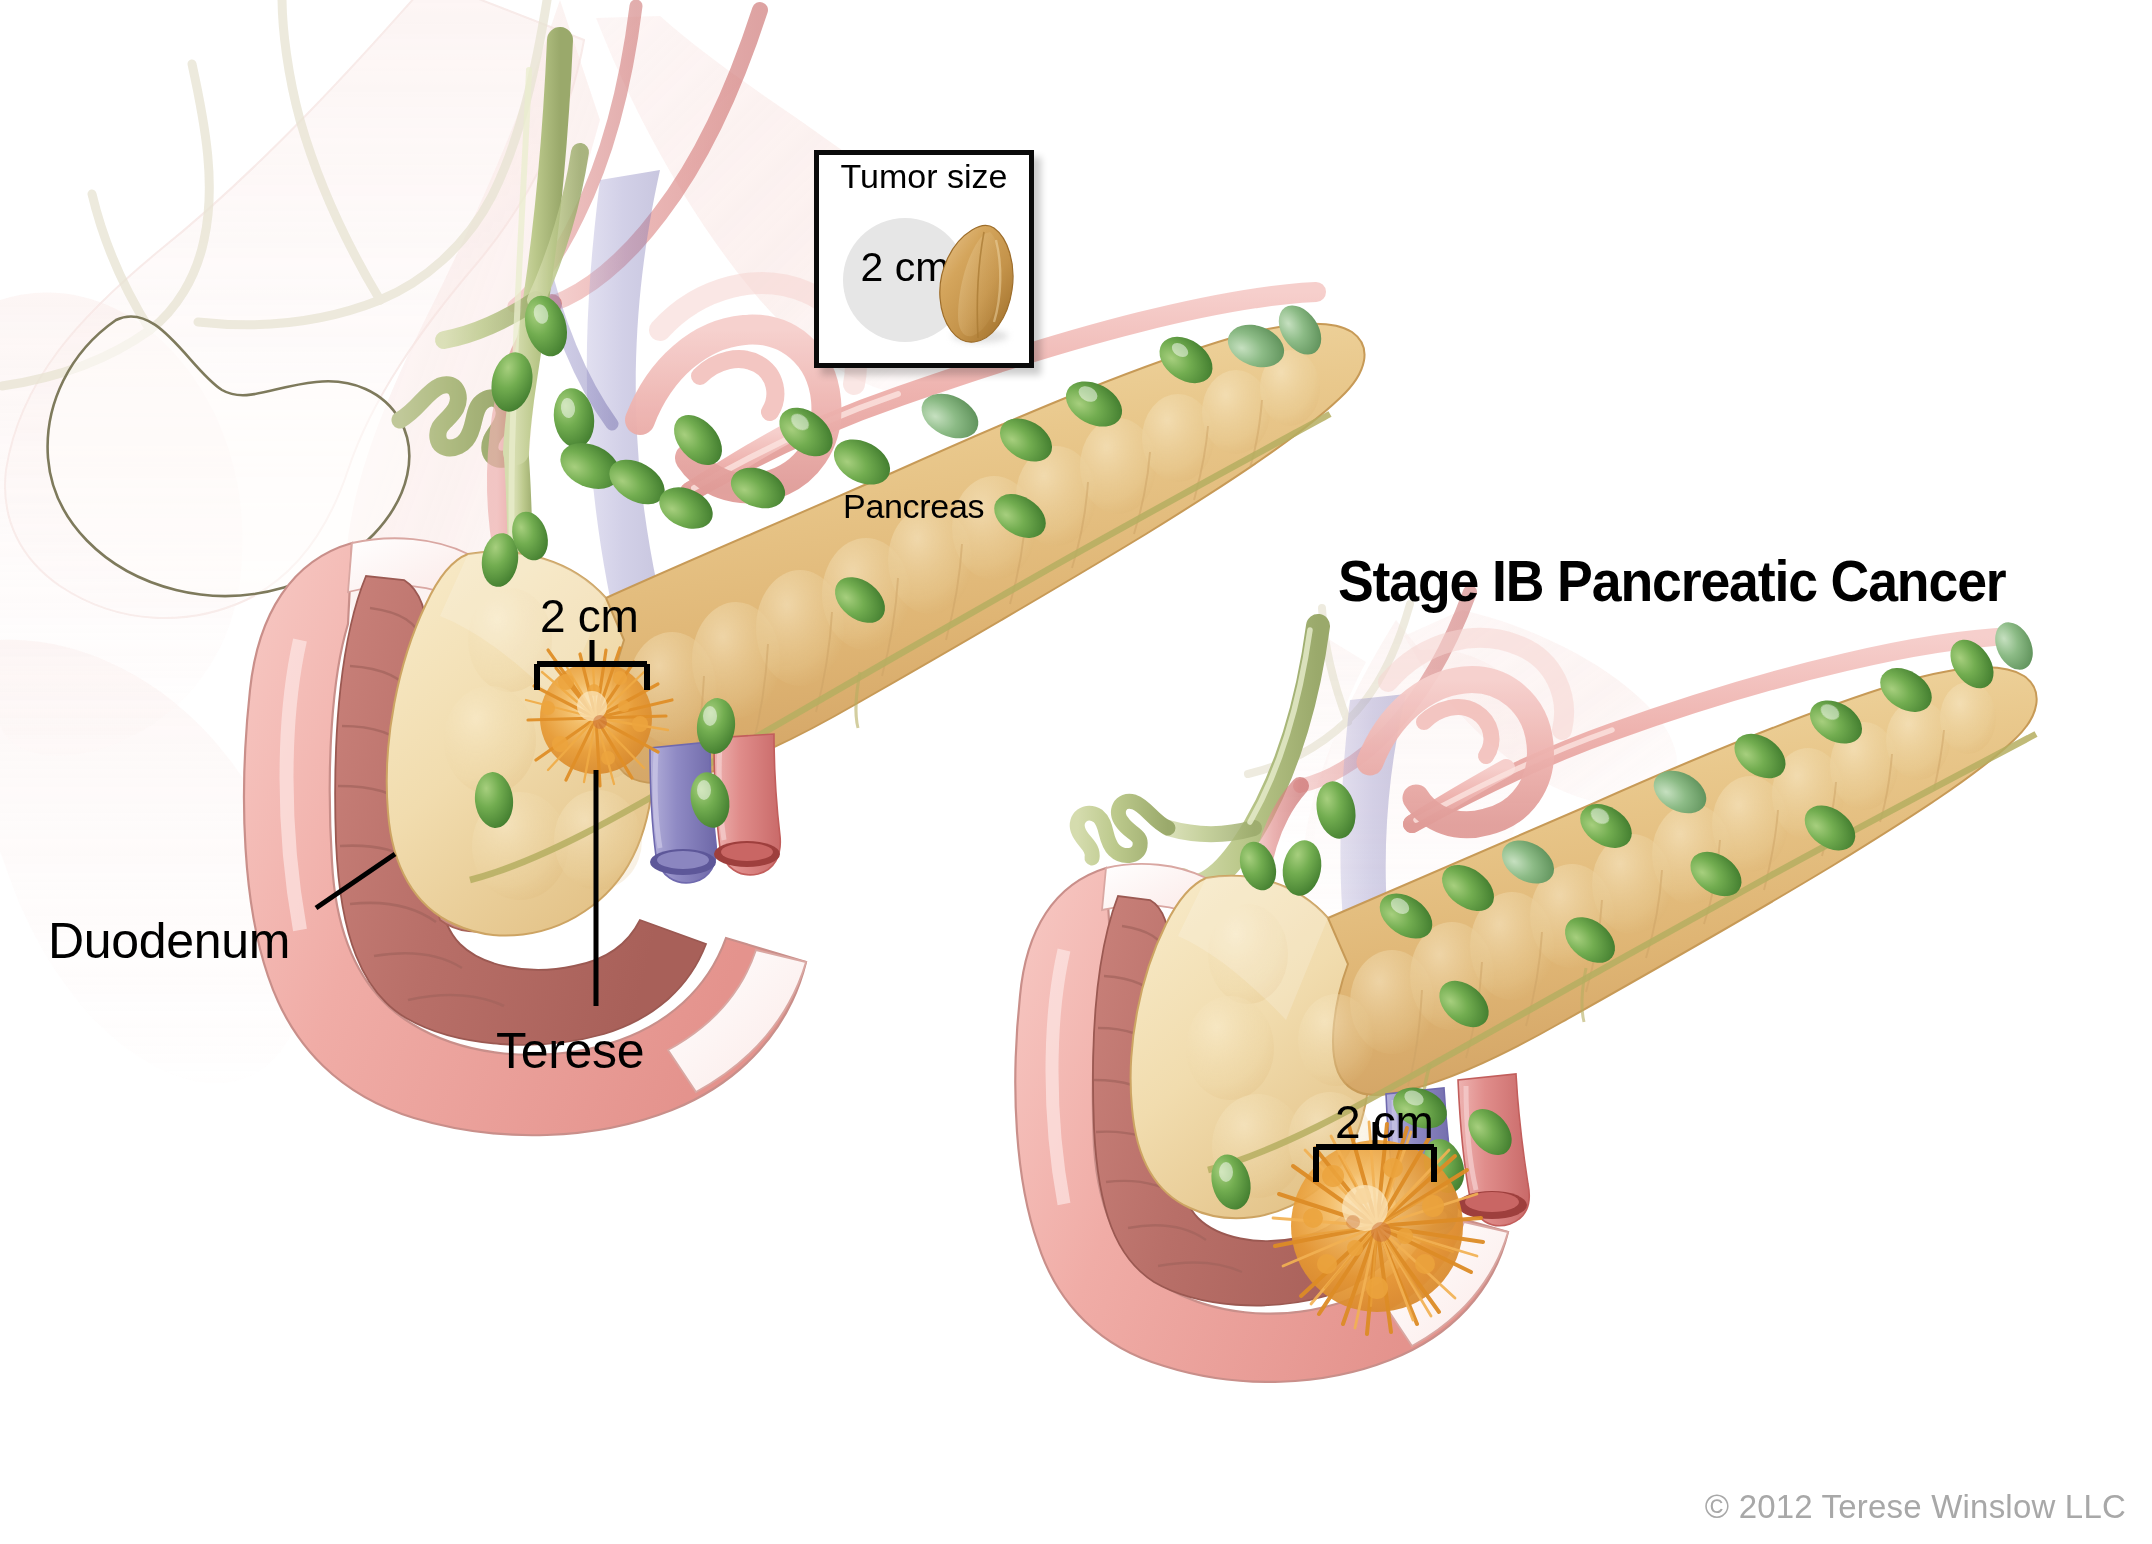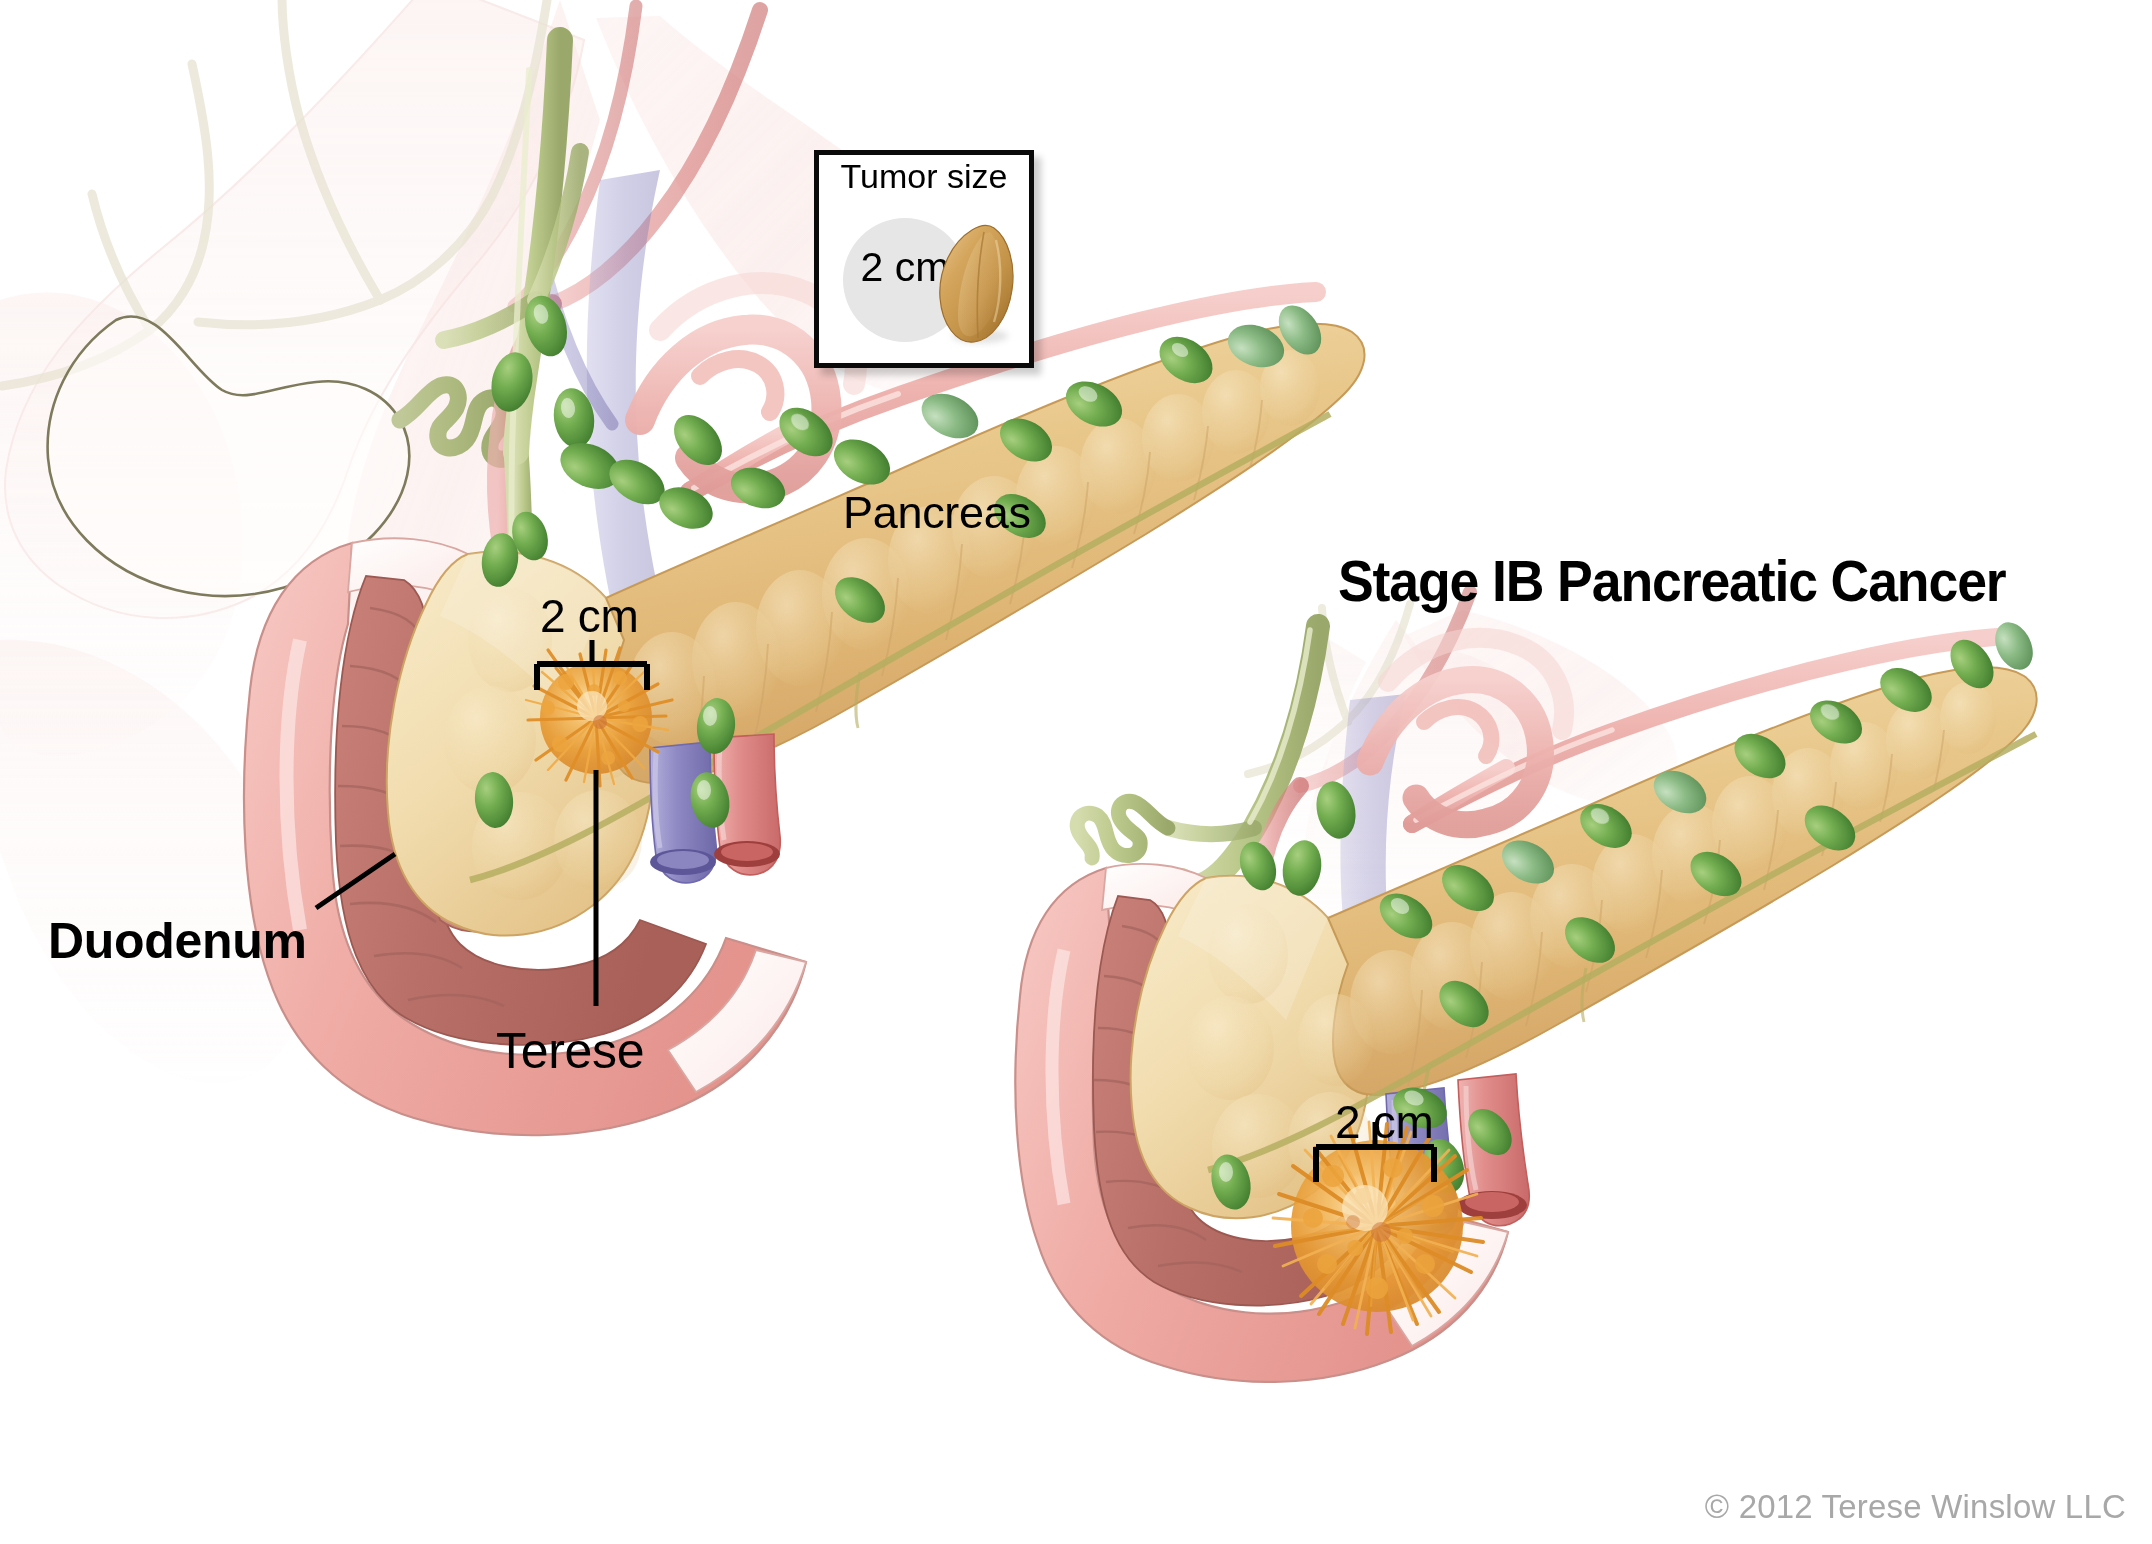--- a/index.html
+++ b/index.html
@@ -16,22 +16,22 @@
   .lbl{
     position:absolute;color:#000;font-weight:400;white-space:nowrap;
     font-family:"Liberation Sans","DejaVu Sans",sans-serif;
     letter-spacing:-0.3px;
   }
   #title{
     left:1338px; top:548px; font-size:57px; font-weight:700;
     letter-spacing:-1.2px; font-stretch:condensed;
     transform:scaleX(0.94); transform-origin:left top;
   }
-  #lbl-pancreas{ left:843px; top:487px; font-size:45px; }
-  #lbl-duodenum{ left:48px;  top:912px; font-size:50px;font-weight:bold; }
+  #lbl-pancreas{ left:843px; top:487px; font-size:34px; }
+  #lbl-duodenum{ left:48px;  top:912px; font-size:50px; }
   #lbl-cancer{   left:496px; top:1022px;font-size:50px; }
   #lbl-2cm-left{ left:540px; top:589px; font-size:46px; }
   #lbl-2cm-right{left:1335px;top:1095px;font-size:46px; }
 
   
   #inset{
     position:absolute;left:814px;top:150px;width:220px;height:218px;
     background:#ffffff;border:5px solid #0a0a0a;box-sizing:border-box;
     box-shadow:7px 7px 7px rgba(0,0,0,0.20);
   }

